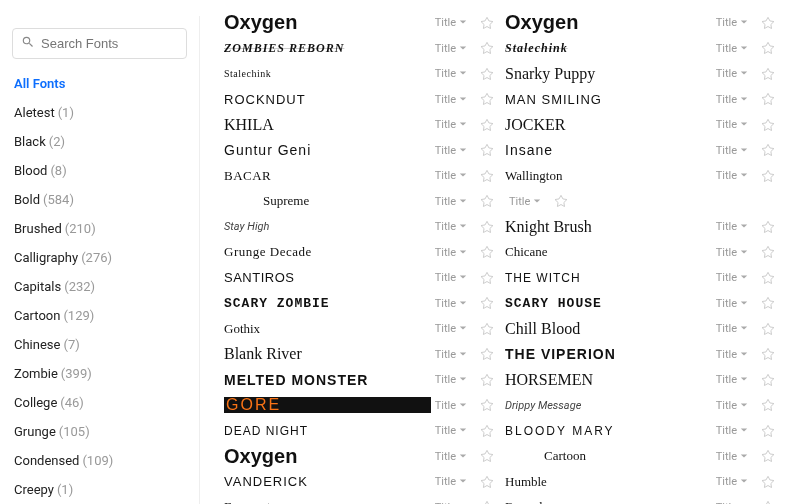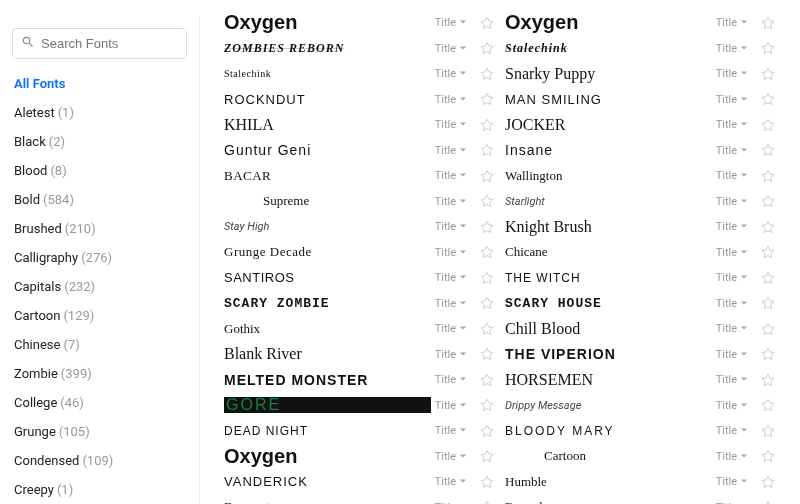--- a/index.html
+++ b/index.html
@@ -31,21 +31,21 @@
   .fs-stencil { font-family: "Arial Black", sans-serif; text-transform: uppercase; letter-spacing: 1px; font-size:13px;}
   .fs-brush { font-family: "Brush Script MT", cursive; font-size: 16px; }
   .fs-tall { font-family: Impact, sans-serif; letter-spacing: 1px; font-size:14px;}
   .fs-serif { font-family: Georgia, serif; letter-spacing: .5px; font-size:13px;}
   .fs-hand { font-family: "Comic Sans MS", cursive; font-size:13px;margin-left:39px;}
   .fs-script { font-family: "Segoe Script", cursive; font-size:13px; }
   .fs-italicsm { font-style: italic; font-size: 11px; color:#444;}
   .fs-heavy { font-family: "Arial Black", sans-serif; text-transform: uppercase; letter-spacing: 1px; font-size:14px; font-weight:900;}
   .fs-wide { font-family: Impact, sans-serif; letter-spacing: 2px; text-transform: uppercase; font-size:12px;}
   .fs-creepy { font-family: "Courier New", monospace; font-weight: bold; letter-spacing: 1px; text-transform: uppercase; font-size:13px;}
-  .fs-block { font-family: Impact, sans-serif; font-size: 16px; letter-spacing: 2px; text-transform: uppercase; background:#111; color:#15803d; padding:0 2px; display:inline-block; line-height:1;}
+  .fs-block { font-family: Impact, sans-serif; font-size: 16px; letter-spacing: 2px; text-transform: uppercase; background:#111; color:#f97316; padding:0 2px; display:inline-block; line-height:1;}
   .fs-thin { font-family: "Helvetica Neue", sans-serif; font-weight: 300; letter-spacing: 1px; text-transform: uppercase; font-size:12px;}
   .fs-cond { font-family: Impact, sans-serif; letter-spacing:.5px; font-size:13px; text-transform:uppercase;}
 </style>
 </head>
 <body>
 
 <div class="app">
   <aside class="sidebar">
     <div class="search-wrap">
       <div class="search">
@@ -398,21 +398,20 @@
             <span>Title</span>
             <span><svg viewBox="0 0 10 10">
                 <path d="M1 3l4 4 4-4z"></path>
               </svg></span>
           </div>
           <div class="star"><svg viewBox="0 0 24 24">
               <path d="M12 17.3l-5.4 3 1-6L3 9.8l6-0.9L12 3.5l2.9 5.4 6 .9-4.6 4.5 1 6z"></path>
             </svg></div>
         </div>
         <div class="font-row">
-          <div class="font-name fs-italicsm">Starlight</div>
           <div class="title-dd">
             <span>Title</span>
             <span><svg viewBox="0 0 10 10">
                 <path d="M1 3l4 4 4-4z"></path>
               </svg></span>
           </div>
           <div class="star"><svg viewBox="0 0 24 24">
               <path d="M12 17.3l-5.4 3 1-6L3 9.8l6-0.9L12 3.5l2.9 5.4 6 .9-4.6 4.5 1 6z"></path>
             </svg></div>
         </div>

